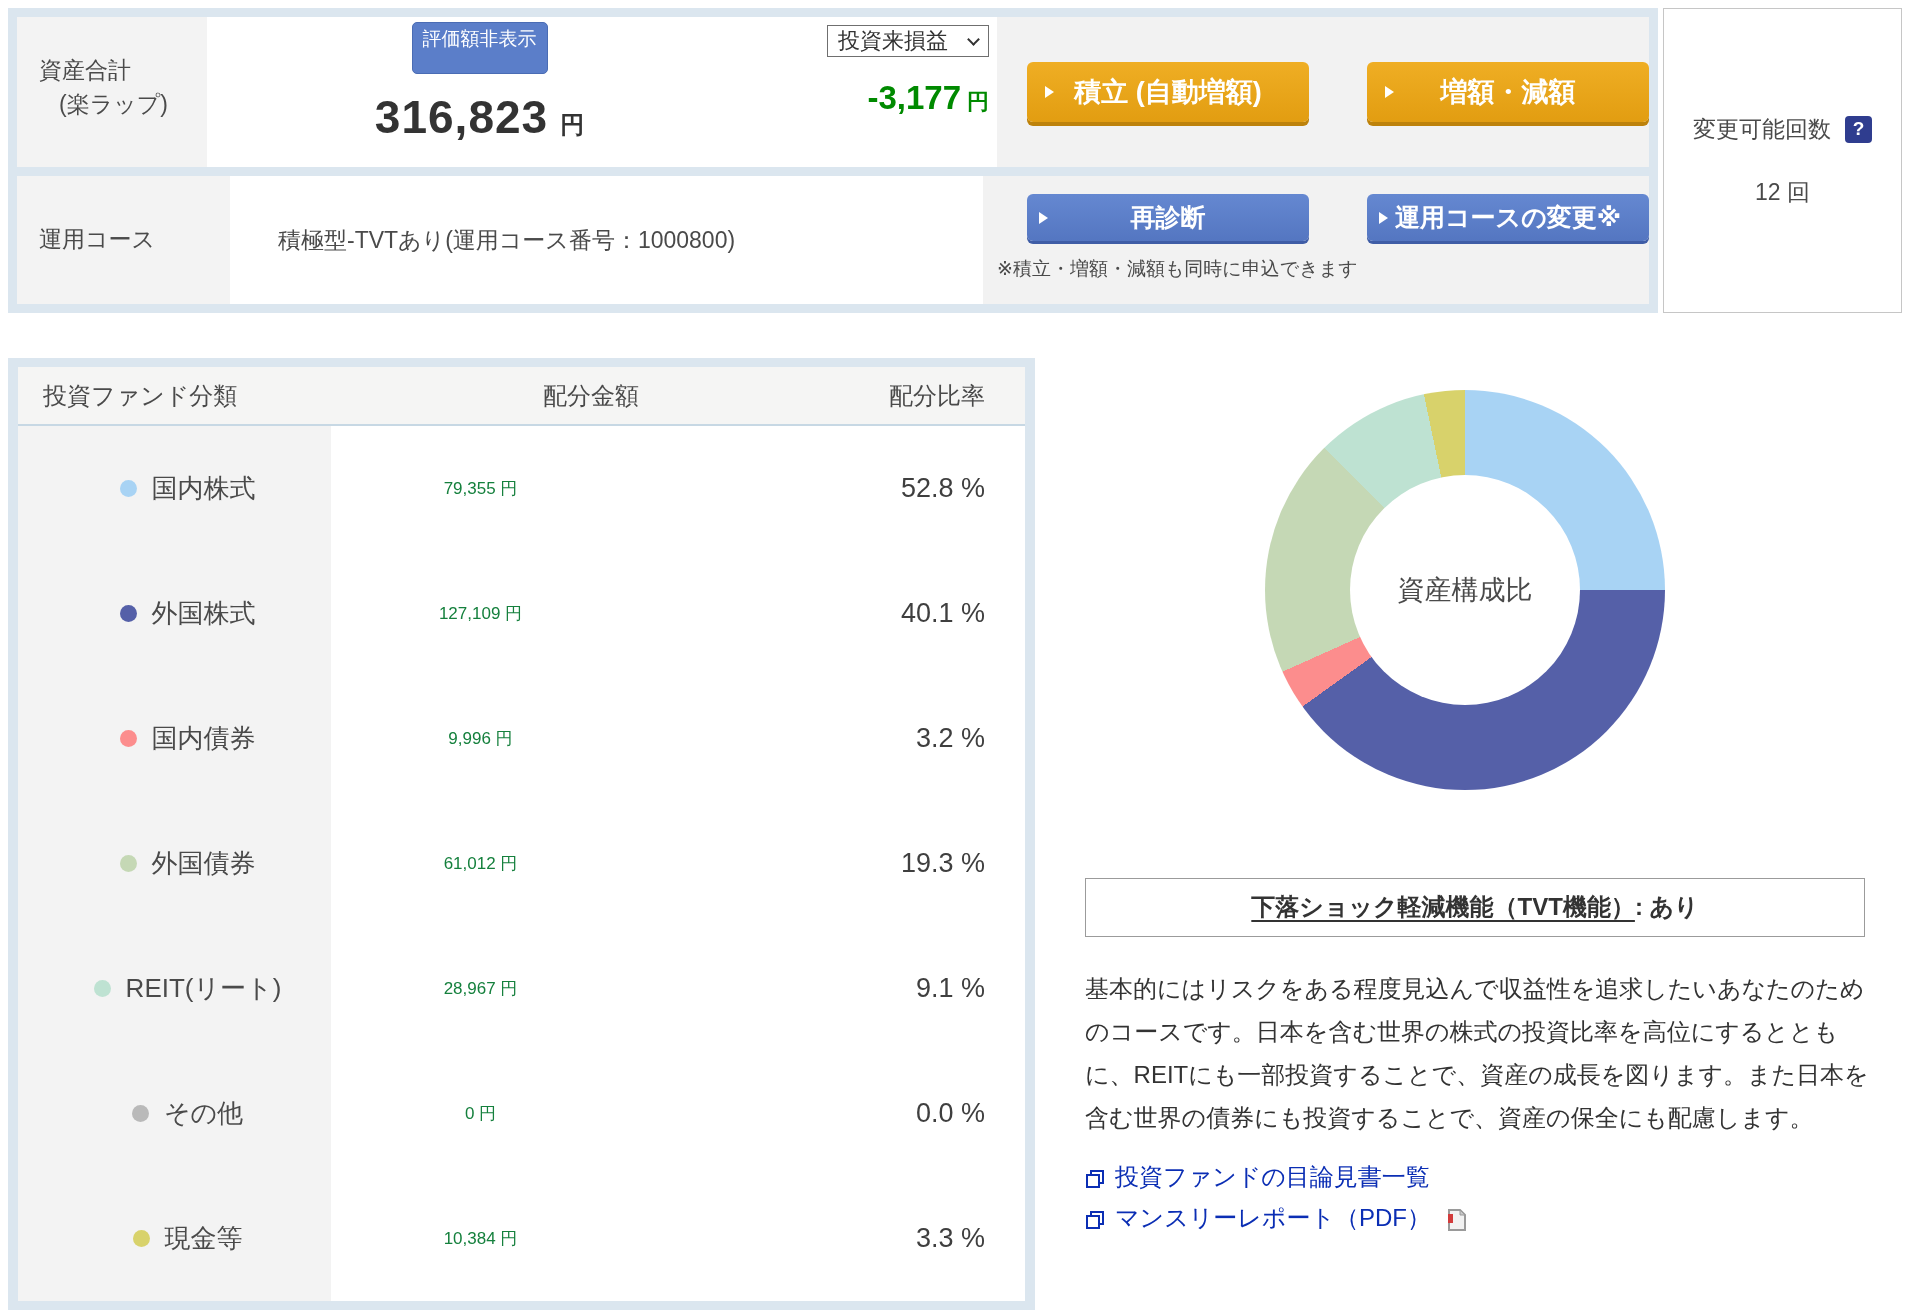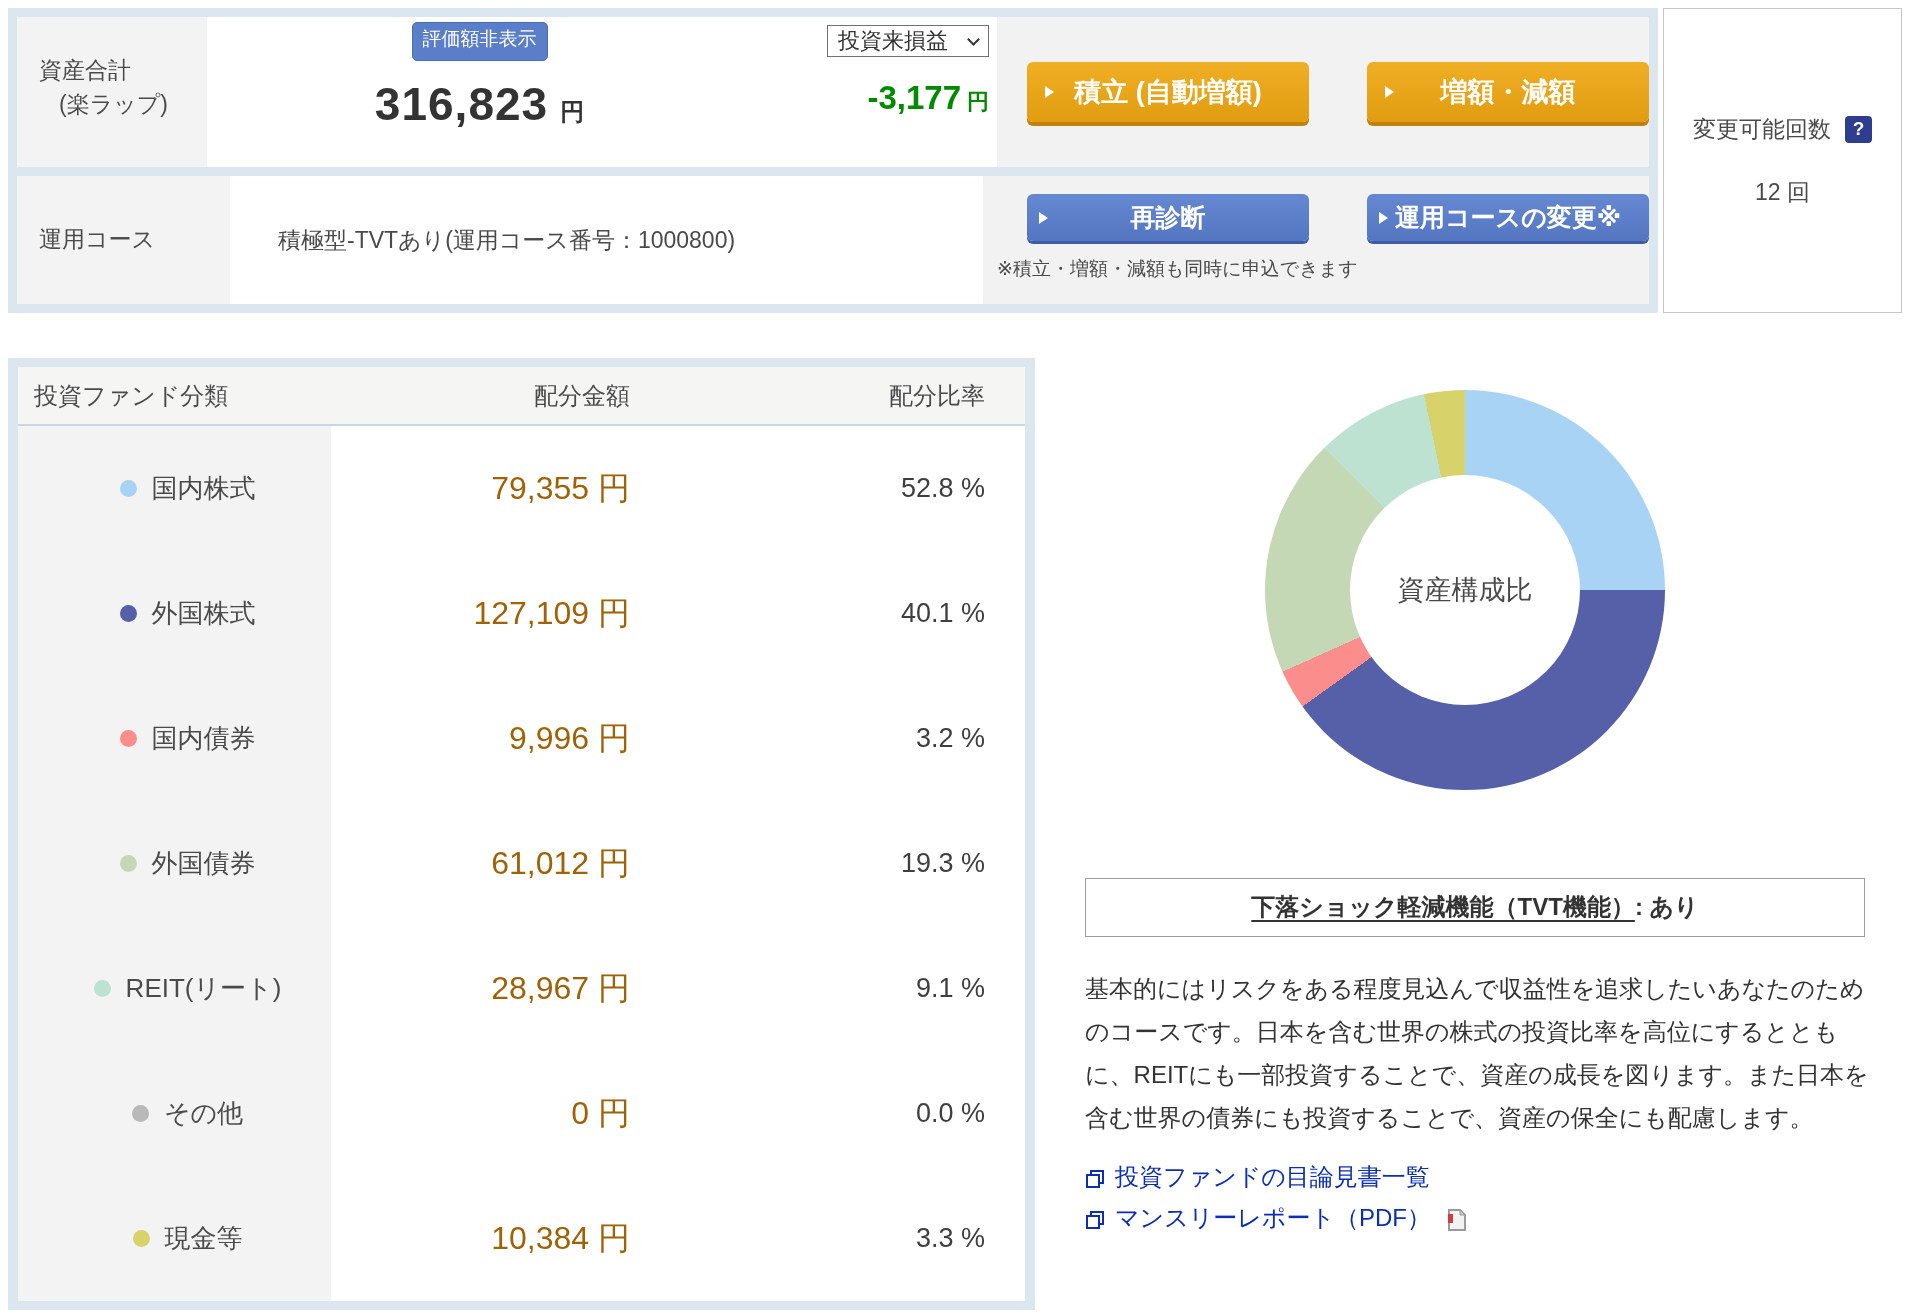--- a/index.html
+++ b/index.html
@@ -15,21 +15,21 @@
   .asset-frame { width:1650px; background:#dbe6ef; padding:9px; display:flex; flex-direction:column; gap:9px; }
   .a-row { display:flex; }
   .row1 { height:150px; }
   .row2 { height:128px; }
   .cell-label { width:223px; background:#f3f3f3; padding:18px 0 0 22px; font-size:23px; line-height:34px; }
   .cell-label .sub { padding-left:20px; }
   .row1 .cell-label { padding-top:36px; }
   .row2 .cell-label { padding-top:46px; }
   .cell-white { width:790px; background:#fff; display:flex; }
   .amount-area { width:545px; display:flex; flex-direction:column; align-items:center; }
-  .badge { margin-top:5px; background:#5b7ec9; color:#fff; font-size:19px; padding:3px 10px 8px; border-radius:5px; border:1px solid #4a6cb4; }
+  .badge { margin-top:5px; background:#5b7ec9; color:#fff; font-size:19px; padding:3px 10px 21px; border-radius:5px; border:1px solid #4a6cb4; }
   .big-amount { margin-top:16px; font-size:46px; font-weight:bold; color:#333; letter-spacing:1px; }
   .big-amount .unit { font-size:24px; font-weight:bold; margin-left:12px; letter-spacing:0; }
   .pl-area { width:245px; display:flex; flex-direction:column; align-items:flex-end; padding-right:8px; }
   .pl-select { margin-top:8px; width:162px; height:32px; border:1px solid #6f6f6f; background:#fff; display:flex; align-items:center; justify-content:space-between; padding:10px 10px; font-size:22px; color:#333; cursor:pointer; }
   .chev { width:9px; height:9px; border-right:2px solid #333; border-bottom:2px solid #333; transform:rotate(45deg); margin-top:-4px; }
   .pl-amount { margin-top:22px; font-size:33px; font-weight:bold; color:#008a00; }
   .pl-amount .unit { font-size:22px; margin-left:6px; }
   .cell-buttons { flex:1; background:#f2f2f2; display:flex; align-items:center; justify-content:center; gap:28px; }
   .row2 .cell-buttons { flex-direction:column; align-items:flex-start; justify-content:flex-start; padding:18px 0 0 14px; gap:0; }
   .btn-row { display:flex; gap:28px; }
@@ -41,29 +41,29 @@
   .note { margin-top:15px; font-size:19px; color:#4a4a4a; }
   .count-panel { flex:1; background:#fff; border:1px solid #c6c6c6; display:flex; flex-direction:column; align-items:center; justify-content:center; gap:32px; }
   .count-line { display:flex; align-items:center; gap:14px; font-size:23px; }
   .q-icon { width:27px; height:27px; background:#2f3d8f; border-radius:4px; color:#fff; font-size:19px; font-weight:bold; display:flex; align-items:center; justify-content:center; cursor:pointer; }
   .count-value { font-size:23px; }
 
   
   .bottom { display:flex; margin:45px 8px 0 8px; position:relative; }
   .fund-frame { width:1027px; background:#dbe6ef; padding:9px 10px; }
   .fund-header { height:57px; background:#f5f5f4; display:flex; align-items:center; font-size:24px; }
-  .fh1 { width:313px; padding-left:16px; }
+  .fh1 { width:313px; padding-left:16px;margin-left:9px; }
   .fh2 { width:327px; text-align:right; padding-right:28px; }
   .fh3 { flex:1; text-align:right; padding-right:40px; }
   .fund-divider { height:2px; background:#c7d8e4; }
   .fund-body { background:#fff; }
   .frow { display:flex; height:125px; align-items:center; }
   .fc1 { width:313px; height:100%; background:#f3f3f3; display:flex; align-items:center; padding-left:26px; font-size:26px;justify-content:center; }
   .dot { width:17px; height:17px; border-radius:50%; margin-right:15px; flex:0 0 auto; }
-  .fc2 { width:327px; text-align:right; padding-right:28px; font-size:32px; color:#a16207; }
+  .fc2 { width:327px; text-align:center; padding-right:28px; font-size:17px; color:#15803d; }
   .fc3 { flex:1; text-align:right; padding-right:40px; font-size:27px; color:#3f3f3f; }
 
   .right-col { flex:1; position:relative; padding-left:50px; }
   .donut-wrap { position:absolute; left:230px; top:32px; width:400px; height:400px; }
   .donut { width:400px; height:400px; border-radius:50%; }
   .donut-hole { position:absolute; left:85px; top:85px; width:230px; height:230px; background:#fff; border-radius:50%; display:flex; align-items:center; justify-content:center; font-size:27px; color:#4a4a4a; }
   .tvt-box { margin-top:520px; width:780px; border:1px solid #9b9b9b; background:#fff; padding:12px 0 13px; text-align:center; font-size:24px; font-weight:bold; color:#333; }
   .tvt-box .u { text-decoration:underline; text-underline-offset:5px; }
   .desc { margin-top:30px; width:790px; font-size:24px; line-height:43px; color:#333; }
   .links { margin-top:22px; display:flex; flex-direction:column; gap:9px; }

